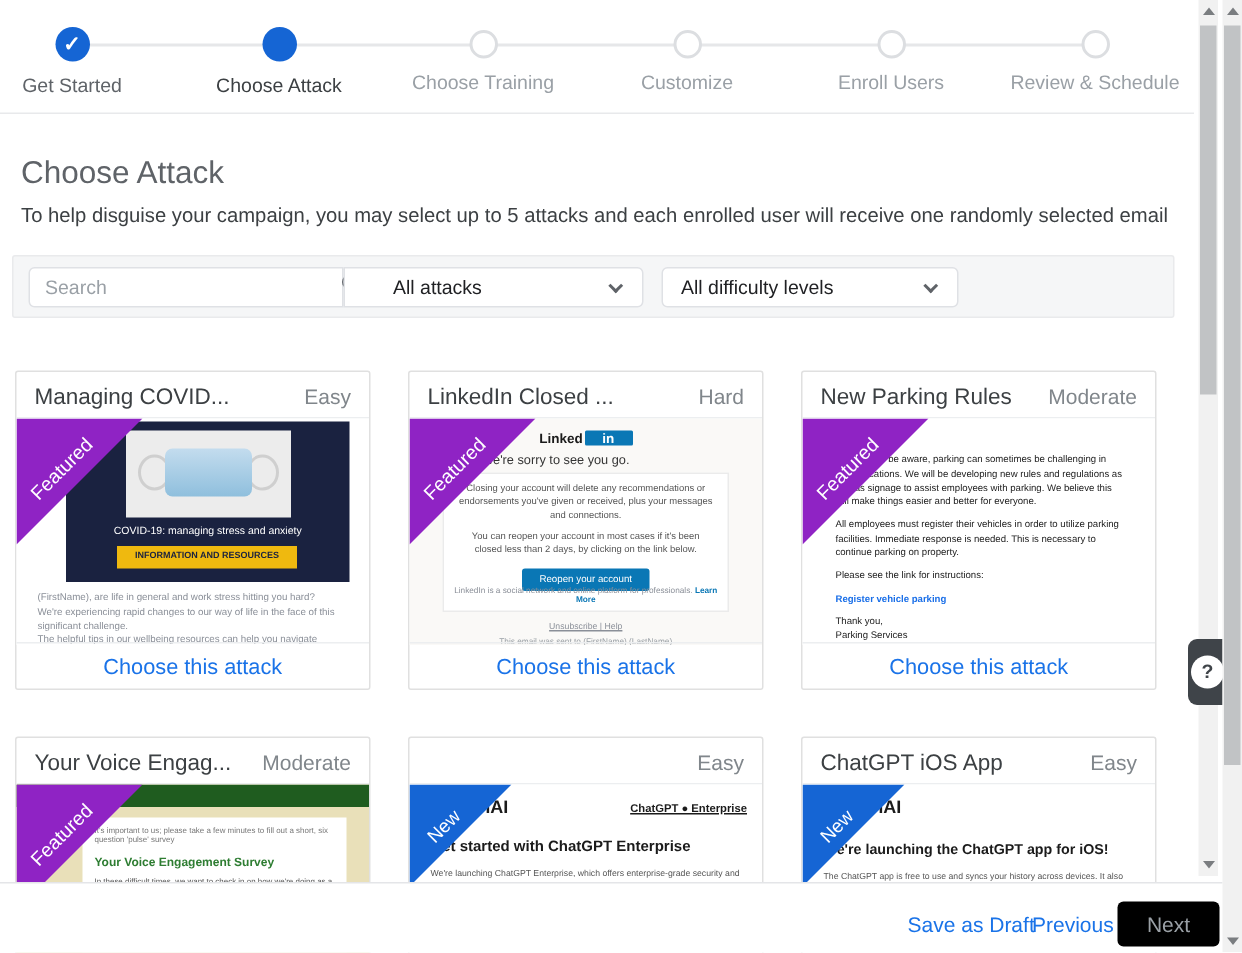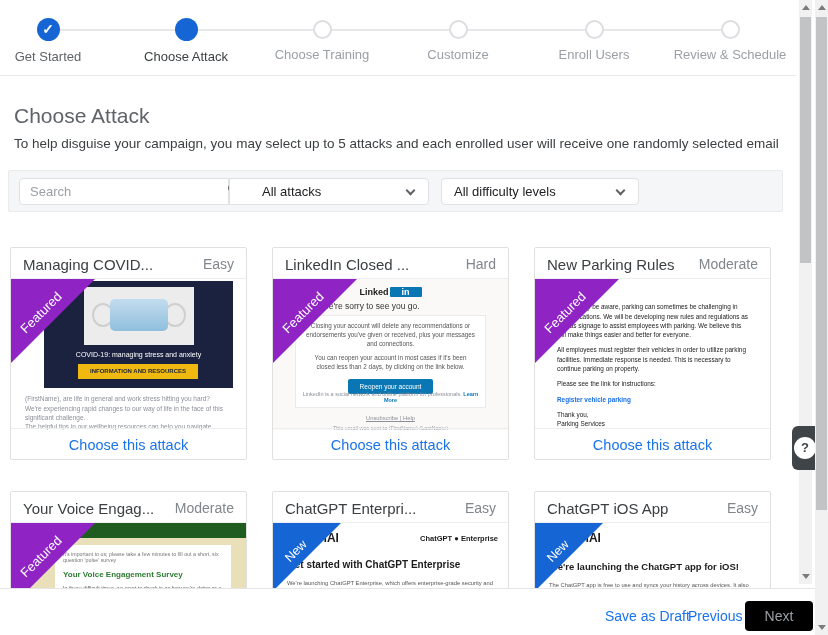--- a/index.html
+++ b/index.html
@@ -86,21 +86,21 @@
   .p4 .greenbar { position:absolute; left:0; top:0; width:100%; height:15px; background:#1f5c1f; }
   .p4 .panel { position:absolute; left:44px; top:22px; width:176px; height:129px; background:#fff; padding:6px 8px; }
   .p4 .intro { font-size:5.3px; color:#777; }
   .p4 .heading { margin-top:7px; font-size:8px; font-weight:bold; color:#2e7d32; }
   .p4 .body { margin-top:6px; font-size:5.3px; color:#555; line-height:1.5; }
   .p4 .gbtn { display:inline-block; margin-top:7px; background:#2e7d32; color:#fff; font-size:5.5px; font-weight:bold; padding:4px 8px; border-radius:2px; }
 
   
   .p5 .logo, .p6 .logo { position:absolute; left:14px; top:8px; font-size:12px; font-weight:bold; color:#1b1b1b; }
   .p5 .logo .ast, .p6 .logo .ast { font-weight:normal; font-size:11px; }
-  .p5 .brand-right { position:absolute; right:10px; top:11px; font-size:7.5px; font-weight:bold; color:#1b1b1b; }
+  .p5 .brand-right { position:absolute; right:10px; top:11px; font-size:7.5px; font-weight:bold; color:#1b1b1b;text-decoration:underline; }
   .p5 .heading { position:absolute; left:14px; top:36px; width:210px; font-size:10px; font-weight:bold; color:#1b1b1b; }
   .p5 .body, .p6 .body { position:absolute; left:14px; top:56px; width:208px; font-size:5.8px; color:#555; line-height:1.5; }
   .p6 .heading { position:absolute; left:14px; top:38px; width:210px; font-size:9.5px; font-weight:bold; color:#1b1b1b; }
   .p6 .body { top:58px; }
   .alink { color:#1a6fe8; text-decoration:underline; }
 
   
   .footerbar { position:absolute; left:0; top:588px; width:815px; height:47px; background:#fff; border-top:1px solid #e4e5e8; z-index:20; }
   .foot-link { position:absolute; top:19px; font-size:14px; color:#1a73e8; cursor:pointer; }
   .save-draft { left:605px; } .previous { left:688px; }
@@ -269,21 +269,20 @@
         <div class="intro">It's important to us; please take a few minutes to fill out a short, six question 'pulse' survey</div>
         <div class="heading">Your Voice Engagement Survey</div>
         <div class="body">In these difficult times, we want to check in on how we're doing as a company in supporting and engaging with you.</div>
         <span class="gbtn">FILL OUT FORM</span>
       </div>
     </div>
   </div>
 
   <div class="card r2 c2">
     <div class="card-head">
-      <span class="card-title">ChatGPT Enterpri...</span>
       <span class="card-diff">Easy</span>
     </div>
     <div class="preview p5">
       <span class="ribbon new"></span>
       <span class="ribbon-lbl">New</span>
       <div class="logo">
         <span class="ast">✳</span><span>OpenAI</span>
       </div>
       <div class="brand-right">ChatGPT ● Enterprise</div>
       <div class="heading">Get started with ChatGPT Enterprise</div>

